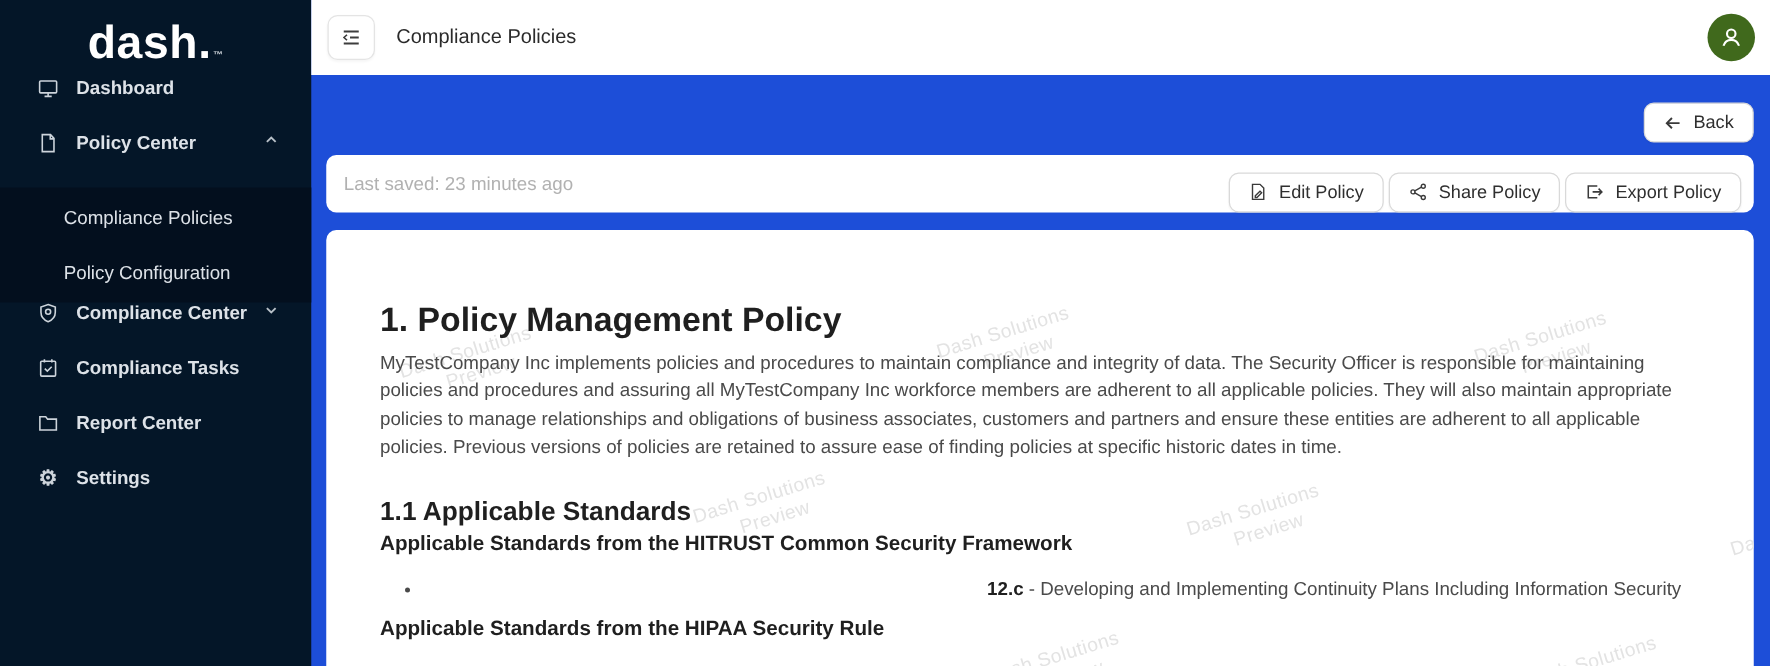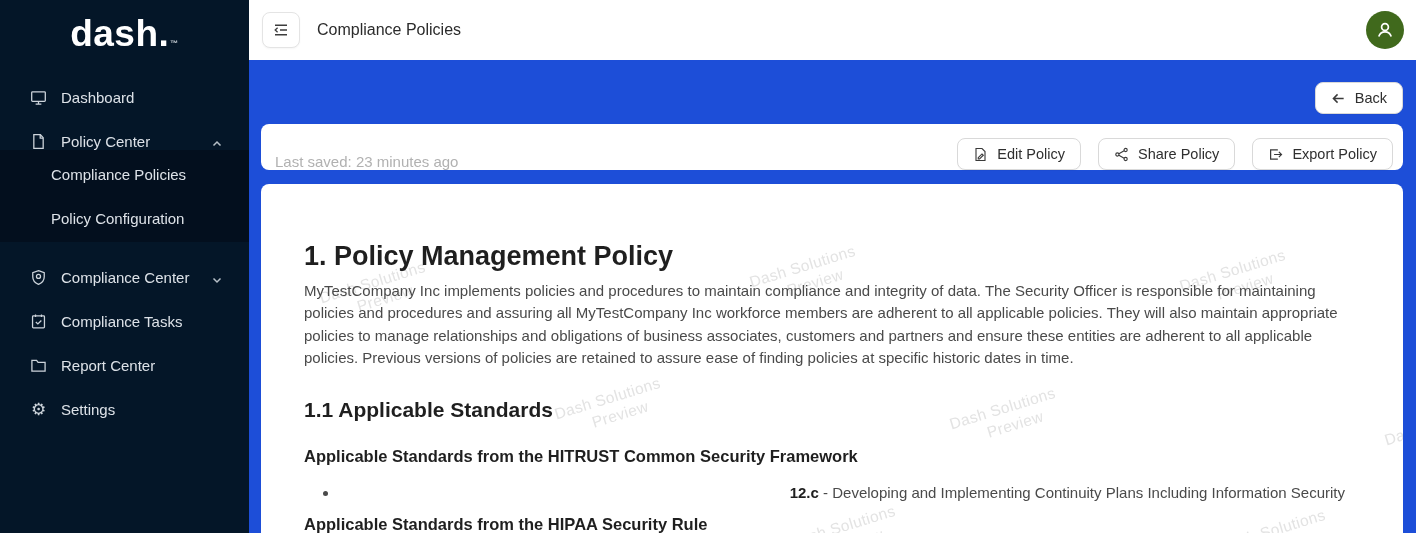--- a/index.html
+++ b/index.html
@@ -5,48 +5,48 @@
   * { margin:0; padding:0; box-sizing:border-box; }
   html,body { width:1416px; height:533px; overflow:hidden; }
   body { font-family:"Liberation Sans", sans-serif; }
   .app { position:relative; width:1416px; height:533px; background:#1d4ed8; overflow:hidden; }
 
   
   .sidebar { position:absolute; left:0; top:0; width:249px; height:533px; background:#041628; color:#dde2e8; }
   .logo-wrap { height:62px; display:flex; align-items:center; justify-content:center; padding-top:4px; }
   .logo { color:#fff; font-size:37px; font-weight:700; letter-spacing:.5px; line-height:1; }
   .logo-tm { font-size:8px; color:#cfd5db; vertical-align:baseline; margin-left:1px; }
-  .nav-item { height:44px; display:flex; align-items:flex-end; padding:0 26px 0 30px; font-size:15px; cursor:pointer; color:#dde2e8; }
+  .nav-item { height:44px; display:flex; align-items:flex-start; padding:0 26px 0 30px; font-size:15px; cursor:pointer; color:#dde2e8;font-weight:bold; }
   .nav-item .nicon { width:17px; height:17px; margin-right:14px; flex:0 0 auto; display:flex; align-items:center; justify-content:center; color:#cdd4db; }
   .nav-item .caret { margin-left:auto; color:#b8c0c8; display:flex; }
   .submenu { background:#030f1e; padding:2px 0; }
   .sub-item { height:44px; display:flex; align-items:center; padding-left:51px; font-size:15px; cursor:pointer; color:#dde2e8; }
   .gear-glyph { font-size:17px; line-height:1; }
 
   
   .main { position:absolute; left:249px; top:0; width:1167px; height:533px; }
   .topbar { height:60px; background:#fff; display:flex; align-items:center; padding:0 12px 0 13px; }
   .menu-btn { width:38px; height:36px; border:1px solid #e4e4e4; background:#fff; border-radius:8px; display:flex; align-items:center; justify-content:center; cursor:pointer; color:#3d3d3d; box-shadow:0 1px 2px rgba(0,0,0,.04); }
   .page-title { margin-left:17px; font-size:16px; color:#2b2b2b; }
   .avatar { margin-left:auto; width:38px; height:38px; border-radius:50%; background:#40691c; display:flex; align-items:center; justify-content:center; cursor:pointer; }
 
   .back-row { display:flex; justify-content:flex-end; padding:22px 13px 0 12px; }
   .btn { display:inline-flex; align-items:center; gap:9px; height:32px; background:#fff; border:1px solid #d9d9d9; border-radius:8px; padding:0 15px; font-size:14.5px; color:#2f2f2f; cursor:pointer; font-family:"Liberation Sans",sans-serif; box-shadow:0 1px 1px rgba(0,0,0,.03); }
   .btn .bicon { display:flex; color:#3a3a3a; }
 
-  .toolbar-card { margin:10px 13px 0 12px; height:46px; background:#fff; border-radius:8px; display:flex; align-items:flex-end; padding:0 10px 0 14px; }
+  .toolbar-card { margin:10px 13px 0 12px; height:46px; background:#fff; border-radius:8px; display:flex; align-items:center; padding:0 10px 0 14px; }
   .last-saved { font-size:15px; color:#b1b1b1; }
-  .toolbar-actions { margin-left:auto; display:flex; gap:17px;margin-top:13px; }
+  .toolbar-actions { margin-left:auto; display:flex; gap:4px;margin-top:13px; }
 
   .content-card { position:relative; margin:14px 13px 0 12px; height:420px; background:#fff; border-radius:8px; padding:56px 58px 0 43px; overflow:hidden; }
   .doc { position:relative; z-index:1; }
   .doc-h1 { font-size:27px; font-weight:700; color:#1f1f1f; line-height:1.25; }
   .doc-intro { margin-top:6px; font-size:15px; line-height:22.4px; color:#4a4a4a; }
   .doc-h2 { margin-top:29px; font-size:21px; font-weight:700; color:#1f1f1f; }
-  .doc-h3 { margin-top:25px; font-size:16.5px; font-weight:700; color:#1f1f1f; }
+  .doc-h3 { margin-top:4px; font-size:16.5px; font-weight:700; color:#1f1f1f; }
   .doc-h3.second { margin-top:12px; }
   .doc-ul { margin-top:16px; padding-left:35px;text-align:right; }
   .doc-ul li { font-size:15px; color:#4a4a4a; line-height:1.4; padding-left:5px; }
   .li-code { font-weight:700; color:#1f1f1f; }
 
   .wm-layer { position:absolute; inset:0; z-index:0; pointer-events:none; }
   .wm { position:absolute; transform:rotate(-17deg); color:#e3e3e3; font-size:15.5px; letter-spacing:.4px; line-height:1.25; width:125px; }
   .wm .wm2 { text-align:center; }
 </style>
 </head>

